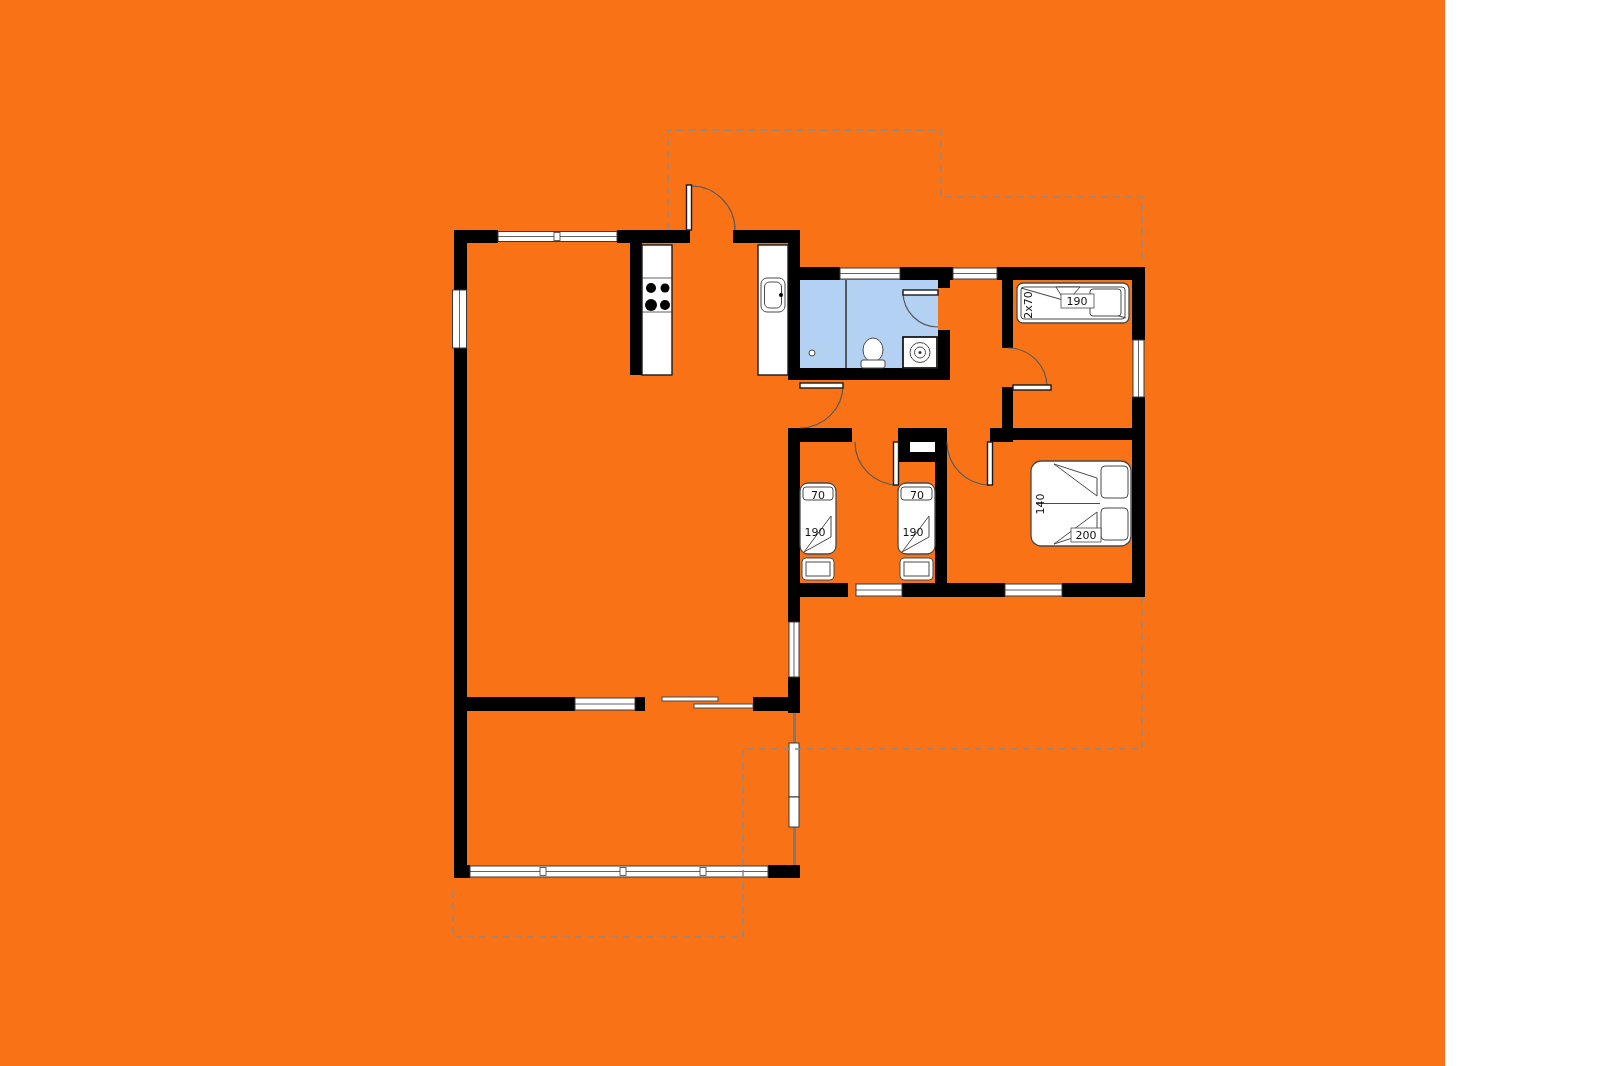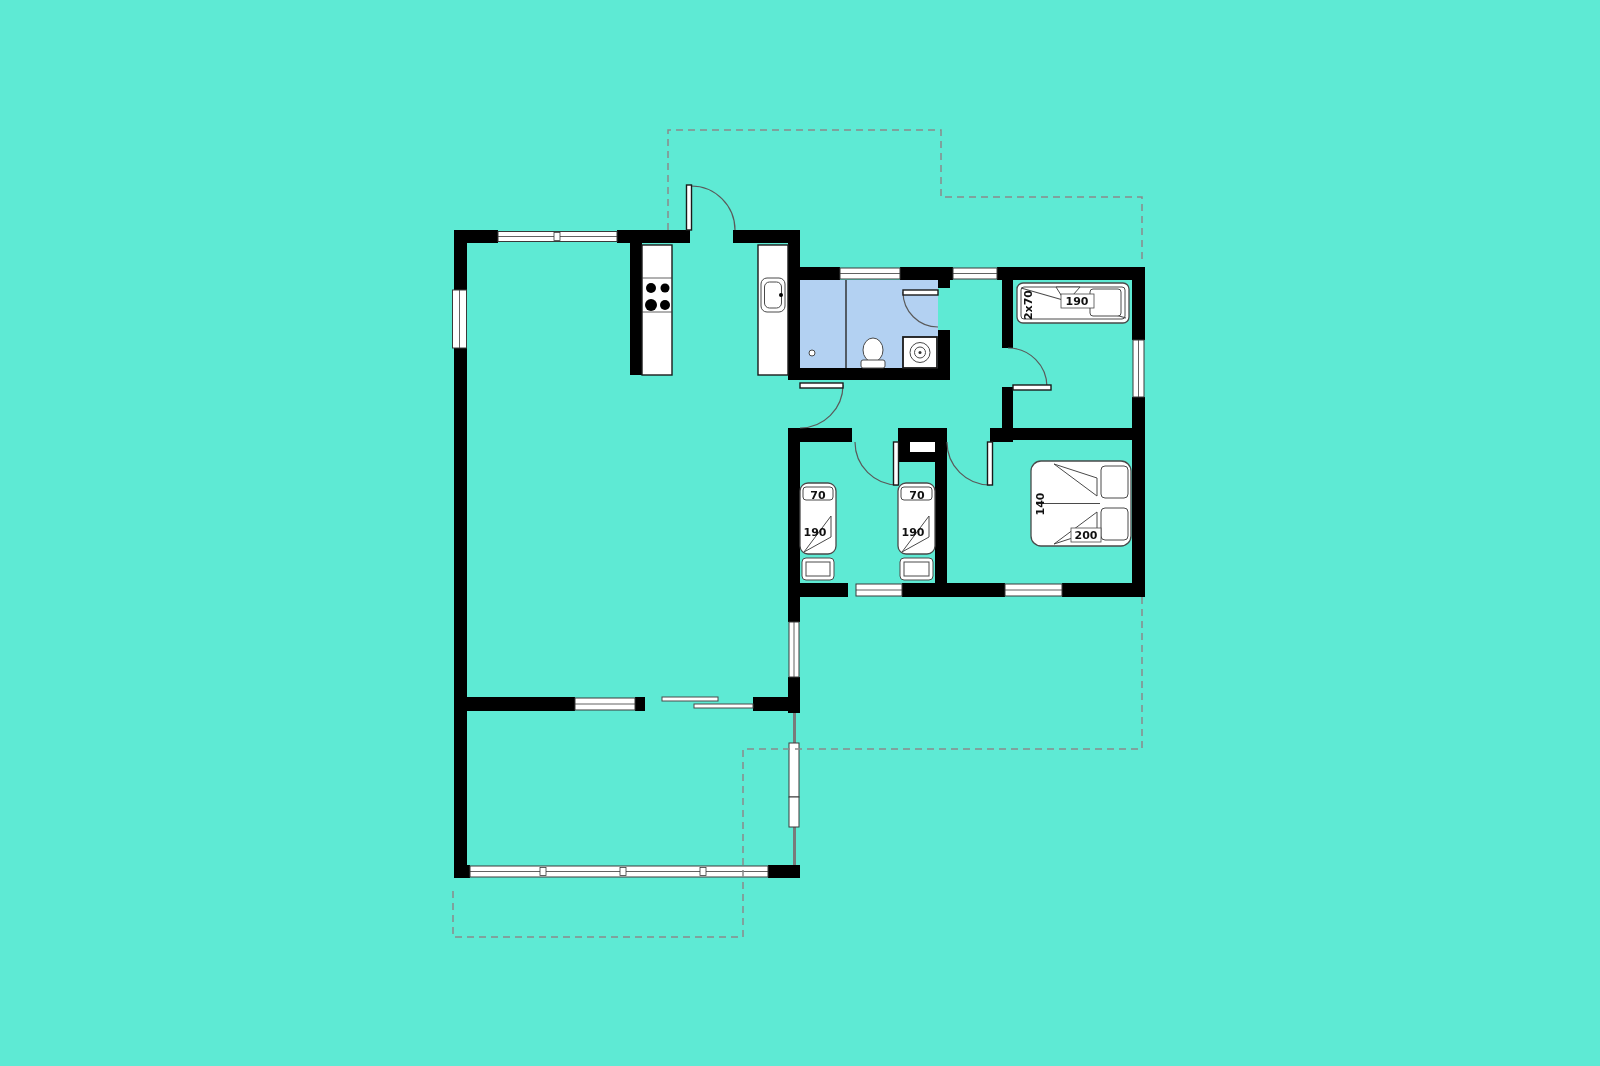--- a/index.html
+++ b/index.html
@@ -1,17 +1,17 @@
 <!DOCTYPE html>
 <html><head>
 <meta charset="utf-8">
 <style>
   html,body{margin:0;padding:0;background:#ffffff;}
-  .page{position:relative;width:1600px;height:1066px;background:#5eead4;overflow:hidden;
-        font-family:"DejaVu Sans","Liberation Sans",sans-serif;font-weight:bold;}
+  .page{position:relative;width:1445px;height:1066px;background:#f97316;overflow:hidden;
+        font-family:"DejaVu Sans","Liberation Sans",sans-serif;}
   svg{position:absolute;left:0;top:0;}
   .wall{fill:#000000;stroke:none;}
   .thinwall{fill:#7a7a7a;}
   .win{fill:#ffffff;stroke:#3a3a3a;stroke-width:1;}
   .winline{stroke:#3a3a3a;stroke-width:0.8;fill:none;}
   .tick{fill:#ffffff;stroke:#3a3a3a;stroke-width:0.8;}
   .furn{fill:#ffffff;stroke:#4a4a4a;stroke-width:1.3;}
   .furn2{fill:#ffffff;stroke:#4a4a4a;stroke-width:1;}
   .arc{fill:none;stroke:#5a5a5a;stroke-width:1.2;}
   .panel{fill:#ffffff;stroke:#1a1a1a;stroke-width:1.4;}

